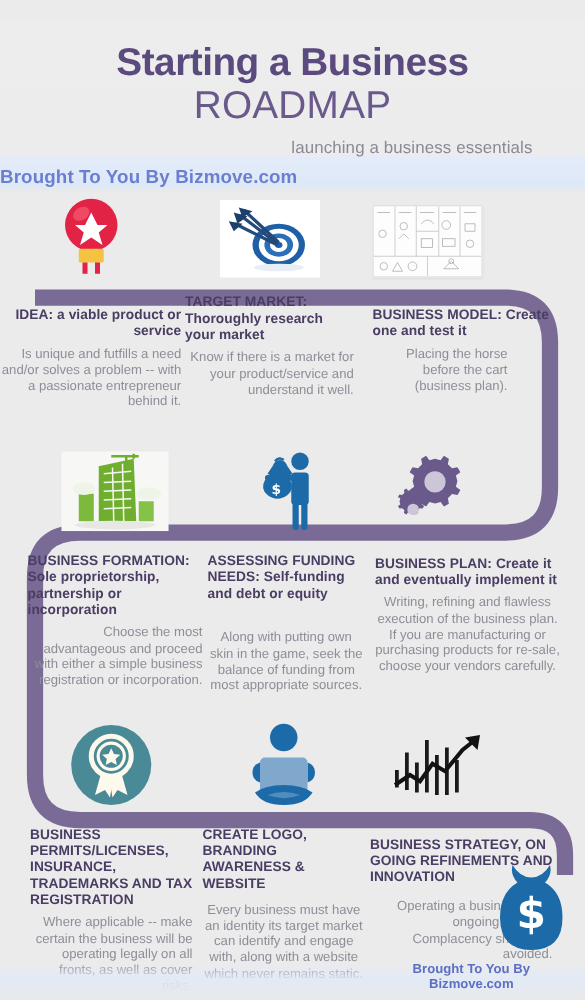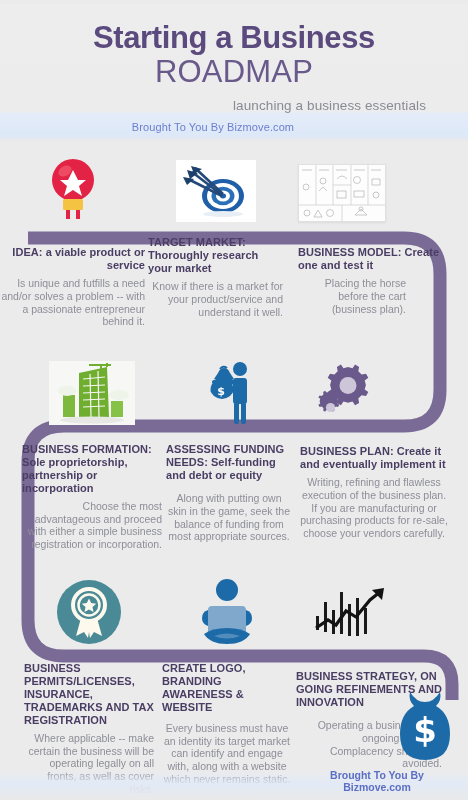--- a/index.html
+++ b/index.html
@@ -16,21 +16,21 @@
   #page {
     position: relative;
     width: 468px;
     height: 800px;
     background: #ebebeb;
   }
 
   
   .header {
     position: absolute;
-    left: 0; top: 4px;
+    left: 0; top: 16px;
     width: 468px;
     height: 137px;
     background: linear-gradient(180deg,#ededed 0%,#ececec 78%,#e4ecf8 80%,#dde8f8 96%,#e9e9e9 100%);
   }
   .title-1 {
     position: absolute;
     left: 0; top: 18px;
     width: 468px;
     text-align: center;
     font-size: 31px;
@@ -57,24 +57,24 @@
     text-align: right;
     padding-right: 42px;
     font-size: 13.5px;
     color: #8a8a96;
     letter-spacing: 0.1px;
   }
   .credit-top {
     position: absolute;
     left: 0; top: 117px;
     width: 468px;
-    text-align: center;
+    text-align: left;
     padding-right: 42px;
-    font-size: 11px;
-    font-weight: normal;
+    font-size: 15px;
+    font-weight: bold;
     color: #6b7fd0;
     letter-spacing: 0.1px;
   }
 
   
   .road-svg {
     position: absolute;
     left: 0; top: 0;
     width: 468px;
     height: 800px;
@@ -327,21 +327,21 @@
             <rect x="41" y="41" width="5" height="22" rx="2" fill="#1c6ba8"></rect>
             <rect x="12" y="19" width="34" height="4.5" rx="2" fill="#1c6ba8"></rect>
             <path d="M18 12 q2 -5 6 -5 q4 0 6 5 l4 6 q-10 6 -20 0 Z" fill="#1c6ba8"></path>
             <path d="M12 23 q-4 7 2 12 q8 6 16 0 q6 -5 2 -12 Z" fill="#1c6ba8"></path>
             <text x="21" y="34" font-family="DejaVu Sans, sans-serif" font-size="11" font-weight="bold" fill="#ffffff" text-anchor="middle">$</text>
             <path d="M20 8 q3 -4 7 -1" stroke="#1c6ba8" stroke-width="2" fill="none"></path>
           </svg>
         </div>
         <div style="height:12px"></div>
         <div class="heading ta-l">ASSESSING FUNDING NEEDS: Self-funding and debt or equity</div>
-        <div class="body ta-c" style="margin-top:10px">Along with putting own skin in the game, seek the balance of funding from most appropriate sources.</div>
+        <div class="body ta-c" style="margin-top:22px">Along with putting own skin in the game, seek the balance of funding from most appropriate sources.</div>
       </div>
 
       <div class="cell c3" style="left:300px;width:148px">
         <div class="icon-box" style="justify-content:flex-start;padding-left:14px">
           <svg width="66" height="64" viewBox="0 0 66 64" class="ico">
             <g fill="#6a5a8c">
               <path d="M34 6 l4.5 1.2 l2.6 -3.6 l4 2.3 l-0.8 4.4 l3.3 3.3 l4.4 -0.8 l2.3 4 l-3.6 2.6 l1.2 4.5 l-1.2 4.5 l3.6 2.6 l-2.3 4 l-4.4 -0.8 l-3.3 3.3 l0.8 4.4 l-4 2.3 l-2.6 -3.6 l-4.5 1.2 l-4.5 -1.2 l-2.6 3.6 l-4 -2.3 l0.8 -4.4 l-3.3 -3.3 l-4.4 0.8 l-2.3 -4 l3.6 -2.6 l-1.2 -4.5 l1.2 -4.5 l-3.6 -2.6 l2.3 -4 l4.4 0.8 l3.3 -3.3 l-0.8 -4.4 l4 -2.3 l2.6 3.6 Z"></path>
             </g>
             <circle cx="34" cy="24.5" r="8.5" fill="#cdc6d8"></circle>
             <g fill="#6a5a8c">

